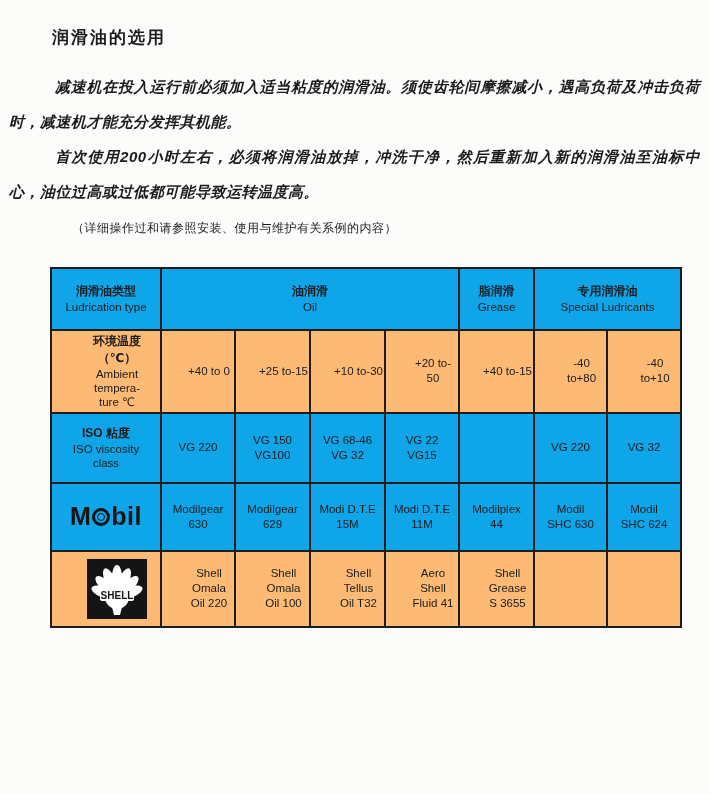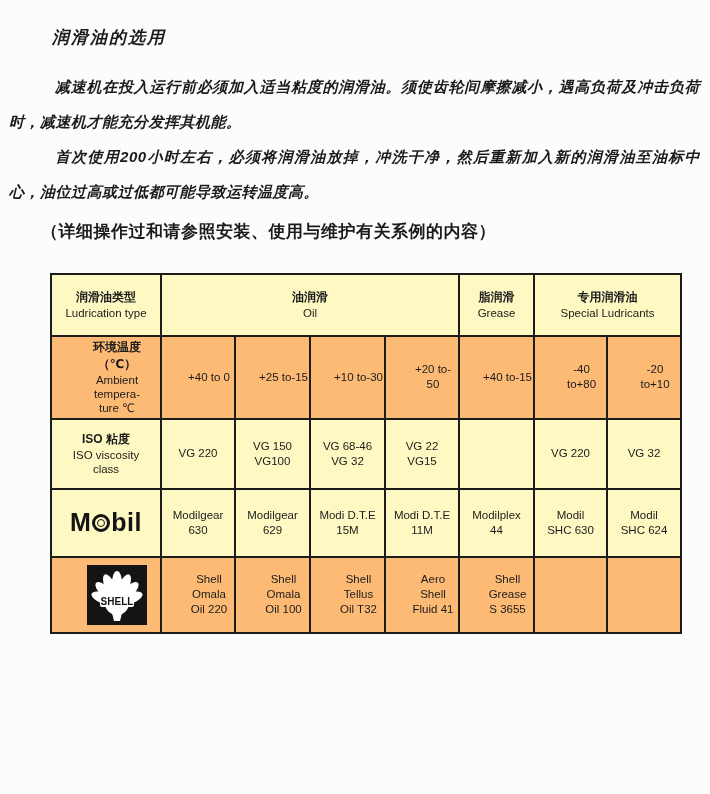--- a/index.html
+++ b/index.html
@@ -4,35 +4,35 @@
 <style>
   * { box-sizing: border-box; }
   html,body { margin:0; padding:0; }
   body {
     width:710px; height:794px; overflow:hidden;
     background:#fcfcfb; color:#1b1b1b;
     font-family:"Liberation Sans","DejaVu Sans",sans-serif;
   }
   .page { width:710px; height:794px; position:relative; }
 
-  .title{ margin:26px 0 0 52px; font-size:17px; font-weight:800; letter-spacing:2px;font-style:italic; }
+  .title{ margin:26px 0 0 52px; font-size:17px; font-weight:800; letter-spacing:2px; }
   .body-text{
     margin:0 10px 0 9px; font-size:15px; font-weight:700;
     line-height:35px; text-align:justify; text-indent:46px; letter-spacing:.5px;font-style:italic;
   }
   .body-text.first{ margin-top:20px; }
-  .note{ margin:11px 0 0 41px; font-size:17px; font-weight:700; letter-spacing:.5px; }
+  .note{ margin:11px 0 0 72px; font-size:12px; font-weight:400; letter-spacing:.5px; }
   .section-heading{ margin:57px 0 0 46px; font-size:16px; font-weight:800; letter-spacing:1.5px; }
 
   table.lube-table{
     margin:30px 0 0 50px; border-collapse:collapse; table-layout:fixed; width:630px;
   }
   .lube-table th, .lube-table td{
     border:2px solid #1c1c1c; text-align:center; vertical-align:middle;
-    padding:2px 1px; background:#fef9c3; font-weight:400;
+    padding:2px 1px; background:#0ea5e9; font-weight:400;
   }
   tr.shade th, tr.shade td{ background:#fdba74;padding-left:23px; }
   tr.r-head{ height:62px; }
   tr.r-temp{ height:70px; }
   tr.r-iso{ height:70px; }
   tr.r-bp{ height:68px; }
   tr.r-mobil{ height:68px; }
   tr.r-shell{ height:76px; }
 
   .zh{ display:block; font-weight:700; font-size:12px; line-height:1.4; white-space:pre-line; }
@@ -96,21 +96,21 @@
           <span class="zh">环境温度（℃）</span>
           <span class="en">Ambient tempera-
 ture ℃</span>
         </td>
         <td class="val">+40 to 0</td>
         <td class="val">+25 to-15</td>
         <td class="val">+10 to-30</td>
         <td class="val">+20 to-50</td>
         <td class="val">+40 to-15</td>
         <td class="val">-40 to+80</td>
-        <td class="val">-20 to+10</td>
+        <td class="val">-40 to+10</td>
       </tr>
 
       <tr class="r-iso">
         <td>
           <span class="zh">ISO 粘度</span>
           <span class="en">ISO viscosity
 class</span>
         </td>
         <td class="val">VG 220</td>
         <td class="val">VG 150

